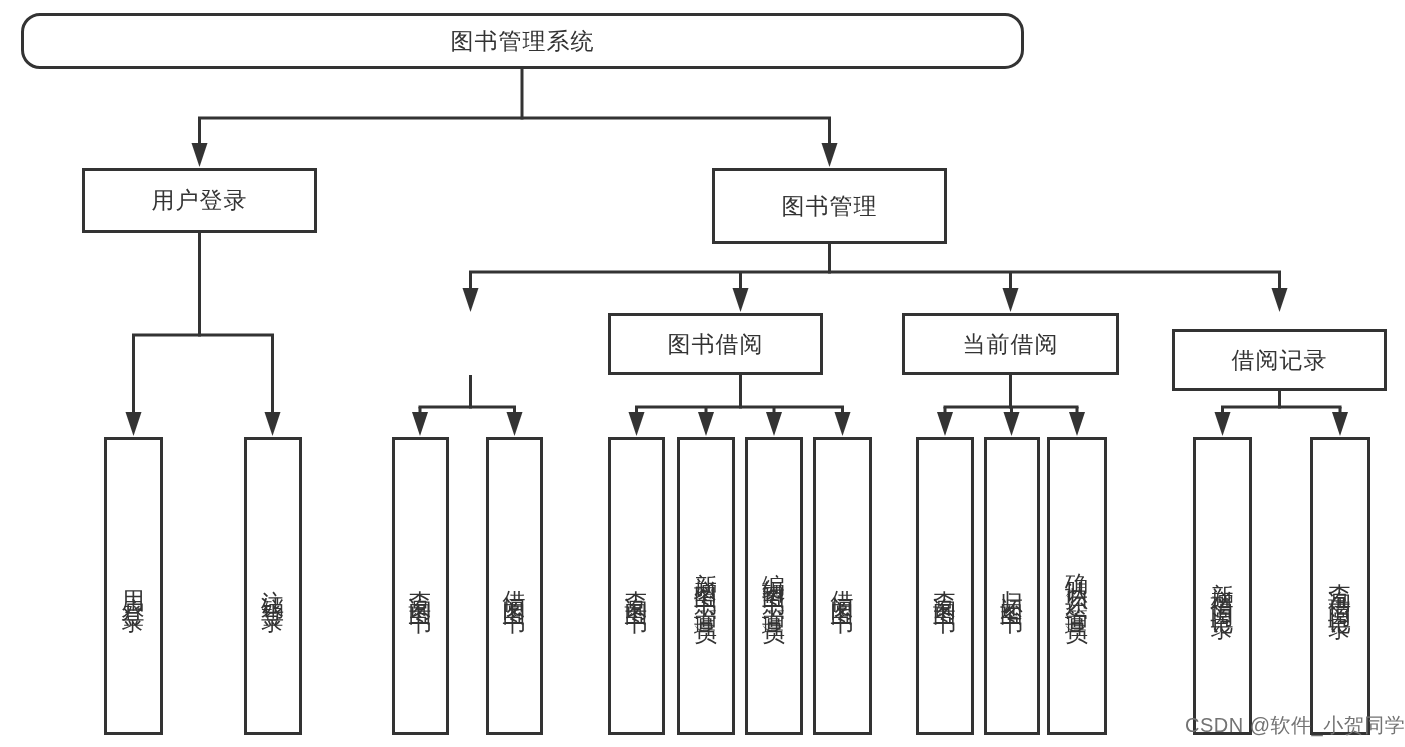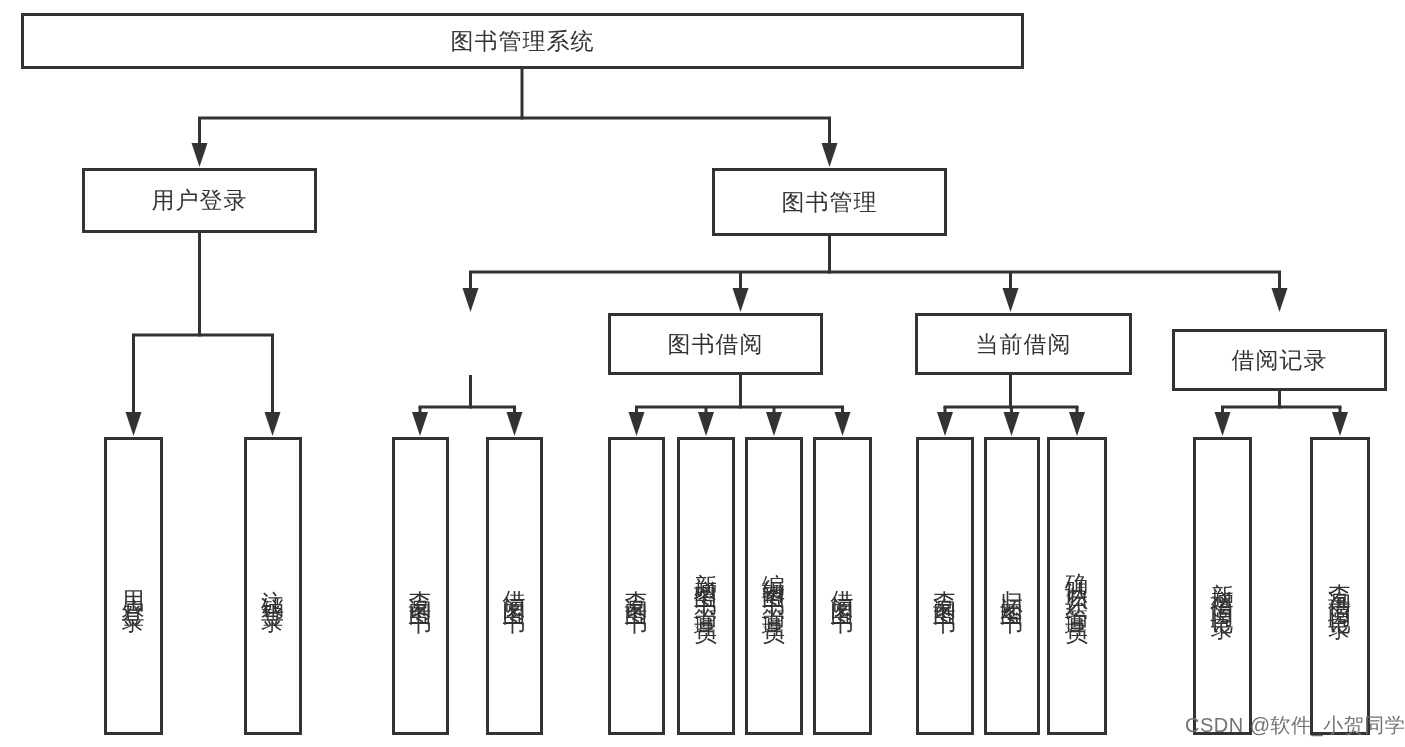--- a/index.html
+++ b/index.html
@@ -37,29 +37,29 @@
     white-space: nowrap;
   }
   .node .vtext {
     writing-mode: vertical-rl;
     text-orientation: mixed;
     letter-spacing: 7px;
     line-height: 1.05;
     white-space: normal;
   }
   
-  .n-root  { left: 21px;  top: 13px;  width: 1003px; height: 56px; }
+  .n-root  { left: 21px;  top: 13px;  width: 1003px; height: 56px; border-radius: 19px; }
   
   .n-login { left: 82px;  top: 168px; width: 235px; height: 65px; }
-  .n-mgmt  { left: 712px; top: 168px; width: 235px; height: 68px; }
+  .n-mgmt  { left: 712px; top: 168px; width: 235px; height: 76px; }
   
   .n-l3    { top: 313px; height: 62px; }
   .n-new   { left: 363px;  width: 215px; }
   .n-bor   { left: 608px;  width: 215px; }
-  .n-cur   { left: 902px;  width: 217px; margin-left: 13px; }
+  .n-cur   { left: 902px;  width: 217px; }
   .n-rec   { left: 1172px; width: 215px; margin-top: 16px; }
   
   .n-l4    { top: 437px; height: 298px; }
   .n-a1 { left: 104px;  width: 59px; }
   .n-a2 { left: 244px;  width: 58px; }
   .n-b1 { left: 392px;  width: 57px; }
   .n-b2 { left: 486px;  width: 57px; }
   .n-c1 { left: 608px;  width: 57px; }
   .n-c2 { left: 677px;  width: 58px; }
   .n-c3 { left: 745px;  width: 58px; }

